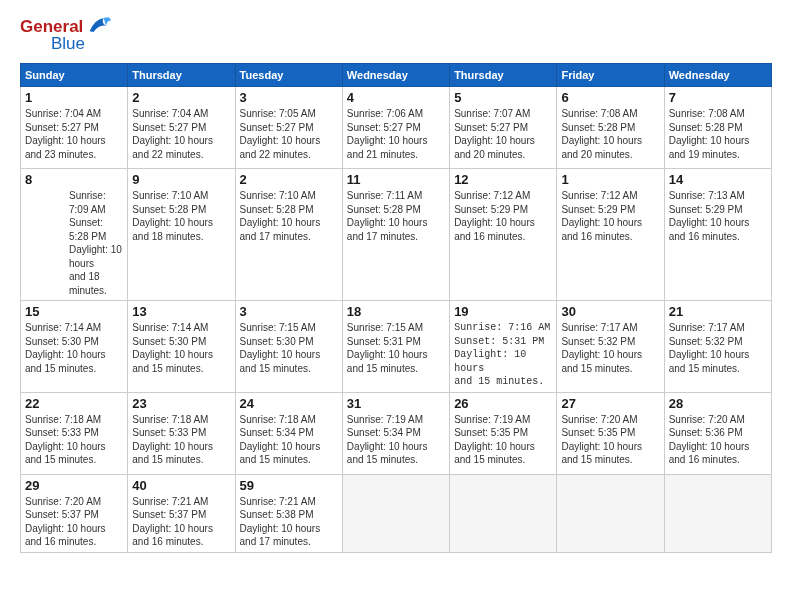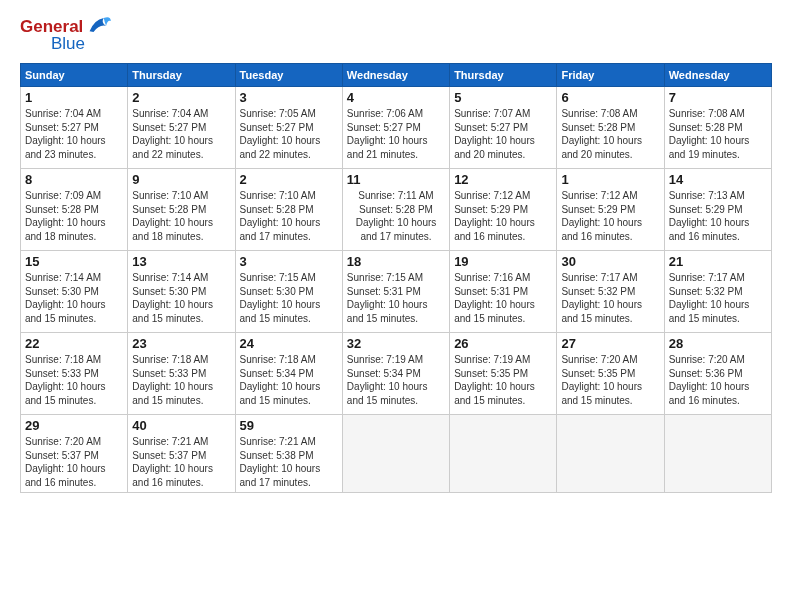--- a/index.html
+++ b/index.html
@@ -166,42 +166,42 @@
             <span class="day-num">7</span>
             <div class="day-info" style="white-space: pre-line;">Sunrise: 7:08 AM
 Sunset: 5:28 PM
 Daylight: 10 hours
 and 19 minutes.</div>
           </td>
         </tr>
         <tr class="week-row">
           <td>
             <span class="day-num">8</span>
-            <div class="day-info" style="white-space: pre-line;">Sunrise: 7:09 AM
+            <div class="day-info" style="white-space: pre-line; margin-left: 44px;">Sunrise: 7:09 AM
 Sunset: 5:28 PM
 Daylight: 10 hours
 and 18 minutes.</div>
           </td>
           <td>
             <span class="day-num">9</span>
             <div class="day-info" style="white-space: pre-line;">Sunrise: 7:10 AM
 Sunset: 5:28 PM
 Daylight: 10 hours
 and 18 minutes.</div>
           </td>
           <td>
             <span class="day-num">2</span>
             <div class="day-info" style="white-space: pre-line;">Sunrise: 7:10 AM
 Sunset: 5:28 PM
 Daylight: 10 hours
 and 17 minutes.</div>
           </td>
           <td>
             <span class="day-num">11</span>
-            <div class="day-info" style="white-space: pre-line; text-align: center;">Sunrise: 7:11 AM
+            <div class="day-info" style="white-space: pre-line;">Sunrise: 7:11 AM
 Sunset: 5:28 PM
 Daylight: 10 hours
 and 17 minutes.</div>
           </td>
           <td>
             <span class="day-num">12</span>
             <div class="day-info" style="white-space: pre-line;">Sunrise: 7:12 AM
 Sunset: 5:29 PM
 Daylight: 10 hours
 and 16 minutes.</div>
@@ -245,21 +245,21 @@
           </td>
           <td>
             <span class="day-num">18</span>
             <div class="day-info" style="white-space: pre-line;">Sunrise: 7:15 AM
 Sunset: 5:31 PM
 Daylight: 10 hours
 and 15 minutes.</div>
           </td>
           <td>
             <span class="day-num">19</span>
-            <div class="day-info" style="white-space: pre-line;">Sunrise: 7:16 AM
+            <div class="day-info" style="white-space: pre-line; font-family: Liberation Mono, monospace;">Sunrise: 7:16 AM
 Sunset: 5:31 PM
 Daylight: 10 hours
 and 15 minutes.</div>
           </td>
           <td>
             <span class="day-num">30</span>
             <div class="day-info" style="white-space: pre-line;">Sunrise: 7:17 AM
 Sunset: 5:32 PM
 Daylight: 10 hours
 and 15 minutes.</div>
@@ -288,21 +288,21 @@
 and 15 minutes.</div>
           </td>
           <td>
             <span class="day-num">24</span>
             <div class="day-info" style="white-space: pre-line;">Sunrise: 7:18 AM
 Sunset: 5:34 PM
 Daylight: 10 hours
 and 15 minutes.</div>
           </td>
           <td>
-            <span class="day-num">32</span>
+            <span class="day-num">31</span>
             <div class="day-info" style="white-space: pre-line;">Sunrise: 7:19 AM
 Sunset: 5:34 PM
 Daylight: 10 hours
 and 15 minutes.</div>
           </td>
           <td>
             <span class="day-num">26</span>
             <div class="day-info" style="white-space: pre-line;">Sunrise: 7:19 AM
 Sunset: 5:35 PM
 Daylight: 10 hours

